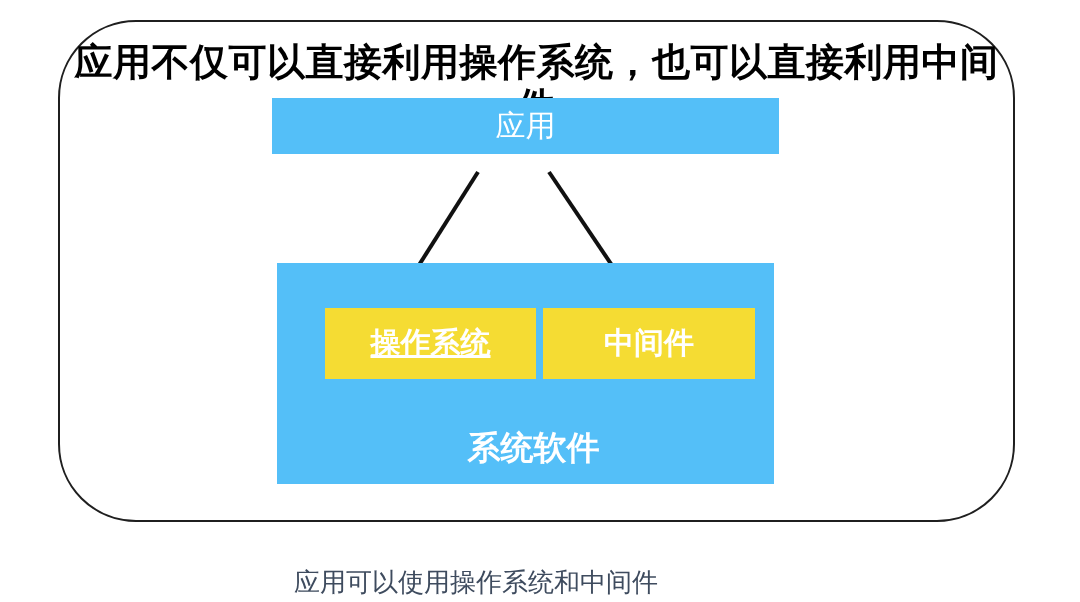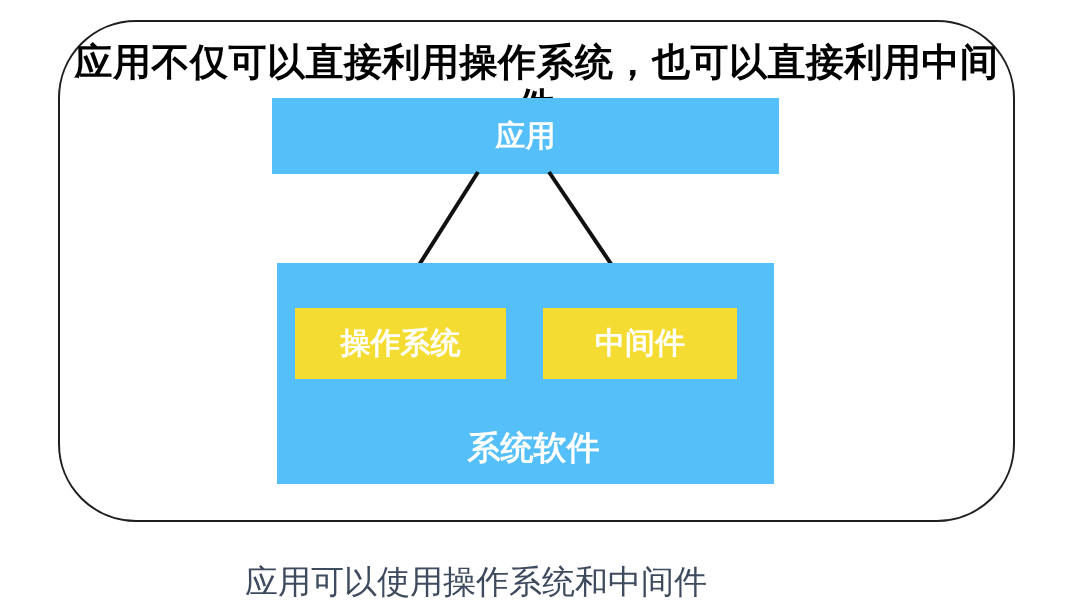--- a/index.html
+++ b/index.html
@@ -46,28 +46,28 @@
     color: var(--title-text);
     letter-spacing: 0.5px;
     line-height: 44px;
   }
 
   .app-box {
     position: absolute;
     left: 272px;
     top: 98px;
     width: 507px;
-    height: 76px;
+    height: 56px;
     background: var(--blue);
     display: flex;
     align-items: center;
     justify-content: center;
     color: var(--box-text);
     font-size: 30px;
-    font-weight: 700;
+    font-weight: 400;
   }
 
   .system-box {
     position: absolute;
     left: 277px;
     top: 263px;
     width: 497px;
     height: 221px;
     background: var(--blue);
   }
@@ -77,22 +77,22 @@
     top: 45px;
     height: 71px;
     background: var(--yellow);
     display: flex;
     align-items: center;
     justify-content: center;
     color: var(--box-text);
     font-size: 30px;
     font-weight: 700;
   }
-  .yellow-box.os { left: 18px;  width: 211px; }
-  .yellow-box.mw { left: 266px; width: 194px; }
+  .yellow-box.os { left: 48px;  width: 211px; text-decoration: underline; }
+  .yellow-box.mw { left: 266px; width: 212px; }
 
   .system-label {
     position: absolute;
     left: 16px;
     right: 0;
     top: 163px;
     text-align: center;
     color: var(--box-text);
     font-size: 33px;
     font-weight: 700;
@@ -112,21 +112,21 @@
     fill: none;
   }
 
   .caption {
     position: absolute;
     left: 0;
     top: 567px;
     width: 952px;
     text-align: center;
     color: var(--caption-text);
-    font-size: 33px;
+    font-size: 26px;
     font-weight: 400;
     line-height: 30px;
   }
 </style>
 </head>
 <body>
 
 <div class="canvas">
 
   <div class="frame"></div>

